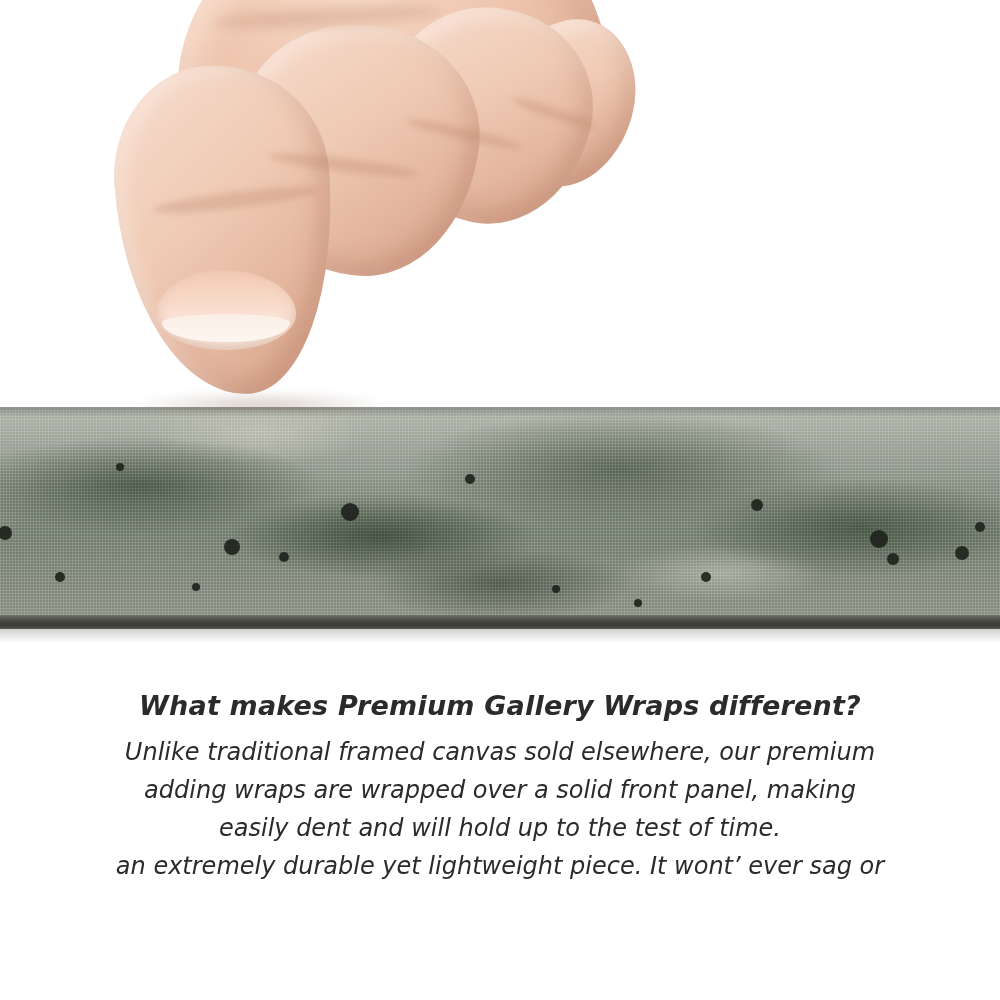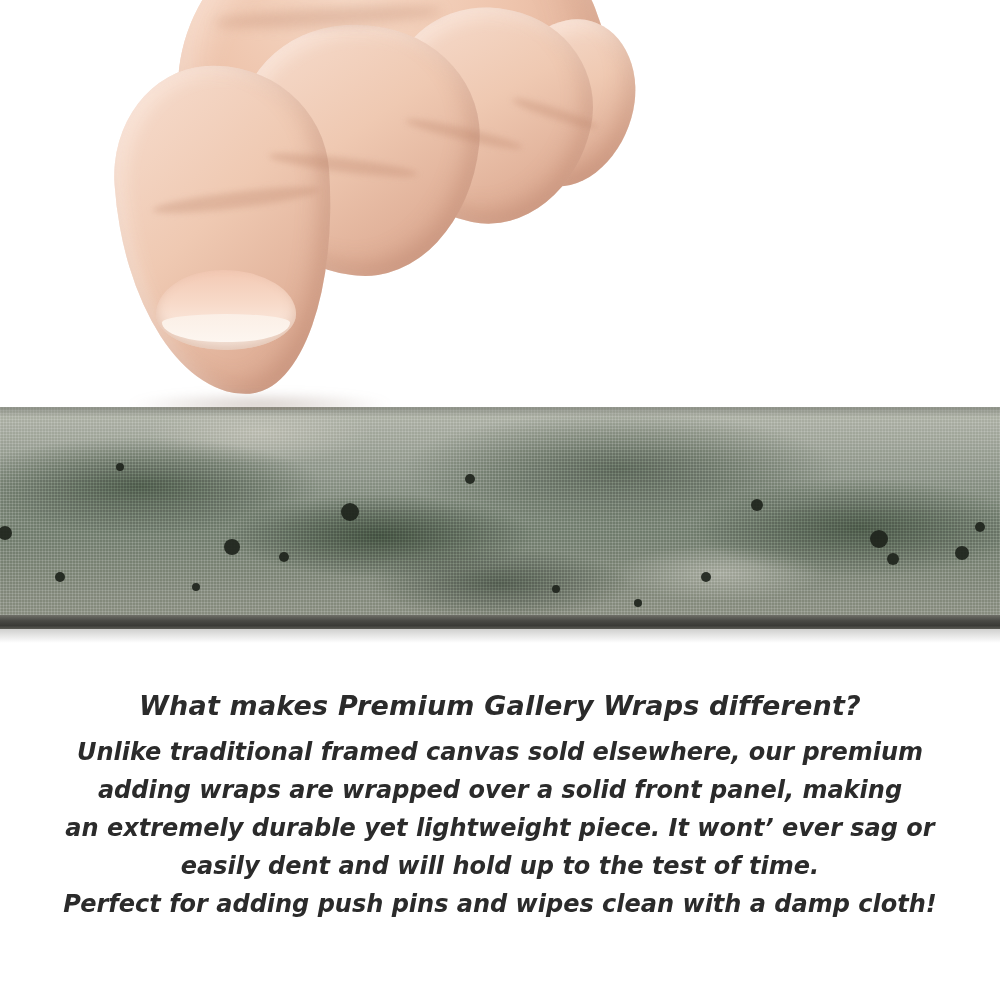--- a/index.html
+++ b/index.html
@@ -213,21 +213,21 @@
   }
   .caption-title {
     font-size: 27px;
     font-weight: 700;
     letter-spacing: 0.2px;
     margin-bottom: 12px;
   }
   .caption-body {
     font-size: 24px;
     line-height: 38px;
-    font-weight: 700;
+    font-weight: 400;
   }
   .caption-body .line { display: block; }
 </style>
 </head>
 <body>
 
 <div class="stage">
 
   <div class="hand-area">
     <div class="hand">
@@ -272,19 +272,18 @@
     <div class="wrap-edge"></div>
   </div>
   <div class="wrap-top-shadow"></div>
   <div class="wrap-shadow"></div>
 
   <div class="caption">
     <div class="caption-title">What makes Premium Gallery Wraps different?</div>
     <div class="caption-body">
       <span class="line">Unlike traditional framed canvas sold elsewhere, our premium</span>
       <span class="line">adding wraps are wrapped over a solid front panel, making</span>
+      <span class="line">easily dent and will hold up to the test of time.</span>
       <span class="line">an extremely durable yet lightweight piece. It wont’ ever sag or</span>
-      <span class="line">easily dent and will hold up to the test of time.</span>
-      <span class="line">Perfect for adding push pins and wipes clean with a damp cloth!</span>
     </div>
   </div>
 
 </div>
 
 </body></html>

